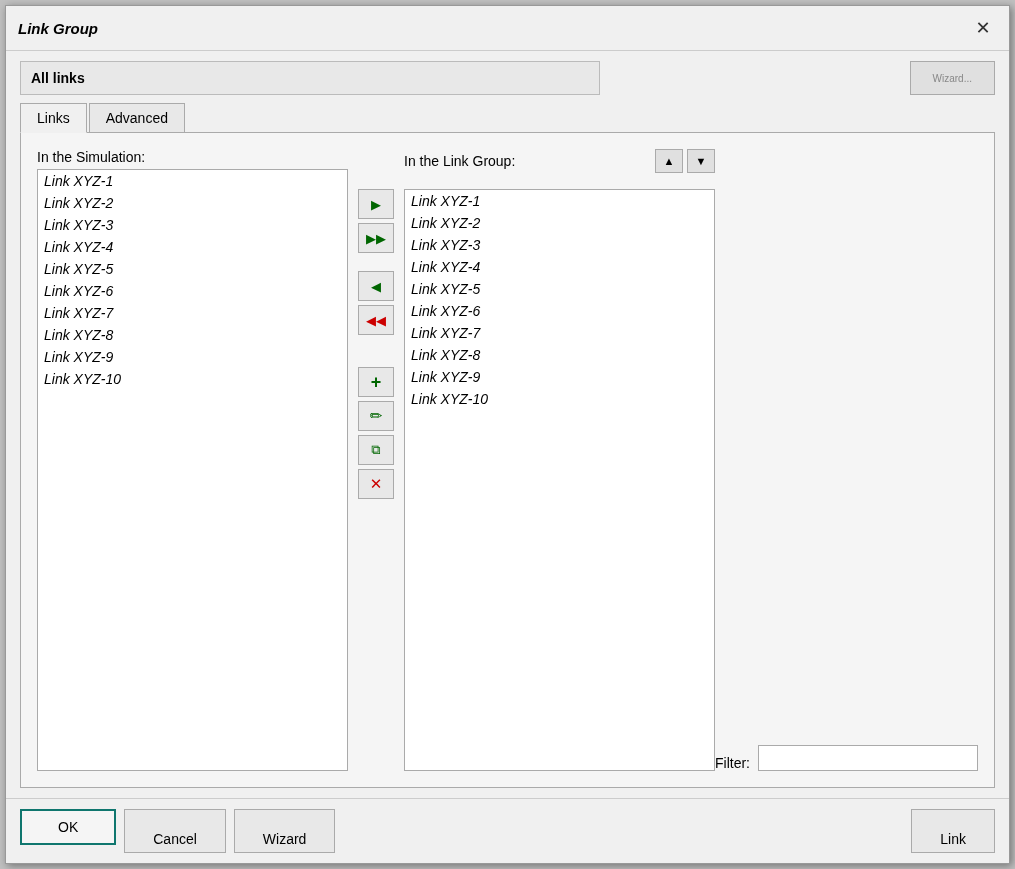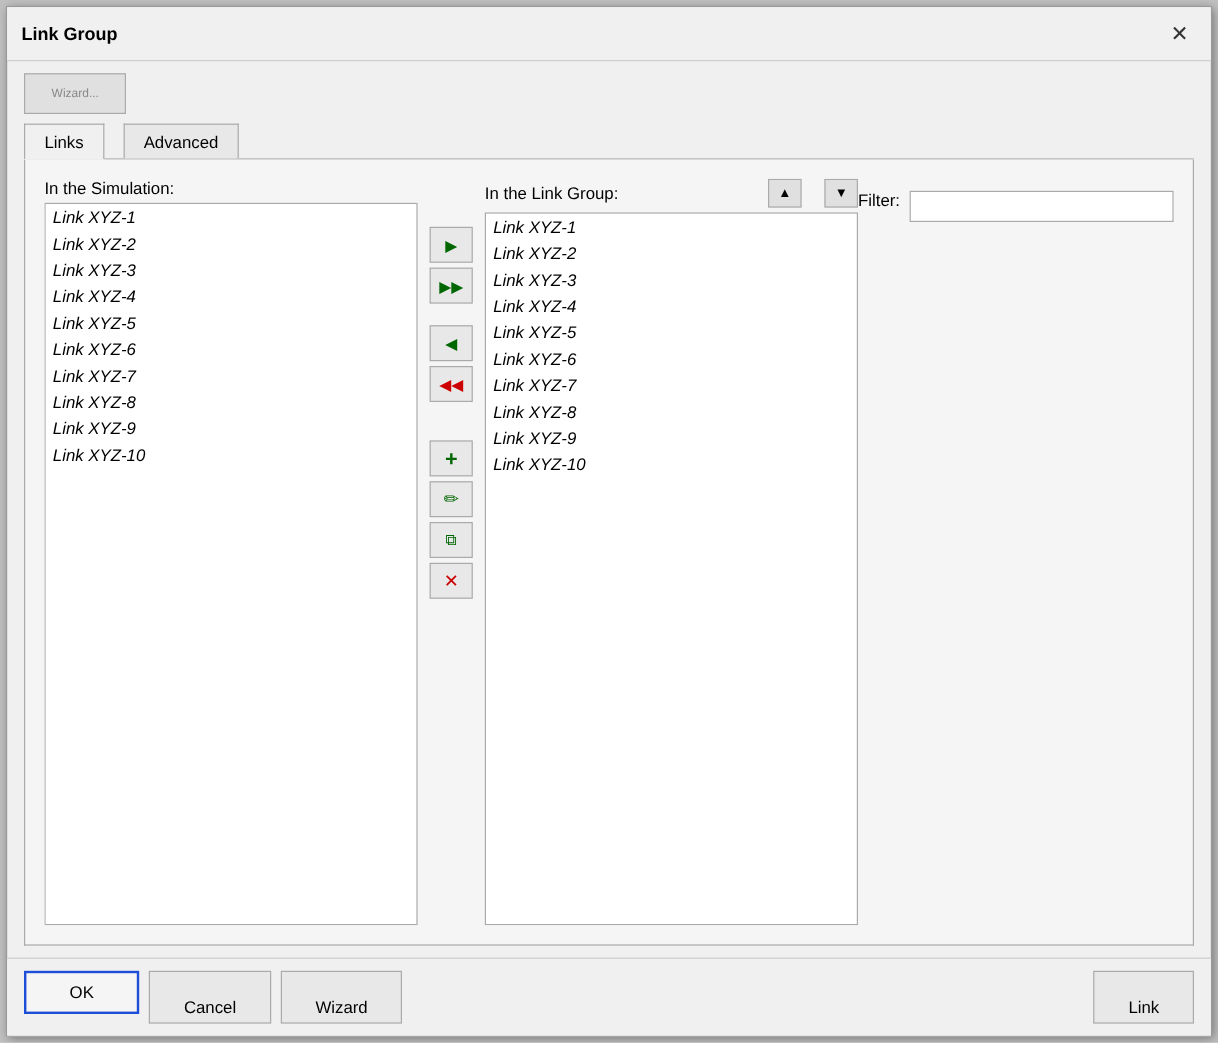--- a/index.html
+++ b/index.html
@@ -29,20 +29,21 @@
       padding: 8px 12px;
       display: flex;
       justify-content: space-between;
       align-items: center;
       flex-shrink: 0;
     }
     .title-bar-title {
       font-size: 15px;
       font-weight: 600;
       color: #000;
+      font-style: italic;
     }
     .close-btn {
       background: none;
       border: none;
       cursor: pointer;
       font-size: 18px;
       color: #333;
       width: 28px;
       height: 28px;
       display: flex;
@@ -92,21 +93,21 @@
       margin-bottom: 0;
       flex-shrink: 0;
     }
     .tab {
       padding: 6px 16px;
       border: 1px solid #aaa;
       border-bottom: none;
       background: #e8e8e8;
       cursor: pointer;
       font-size: 14px;
-      margin-right: 16px;
+      margin-right: 2px;
       color: #000;
     }
     .tab.active {
       background: #f0f0f0;
       border-bottom: 1px solid #f0f0f0;
       position: relative;
       z-index: 1;
       margin-bottom: -1px;
     }
 
@@ -183,42 +184,42 @@
     }
 
     .right-section {
       display: flex;
       flex-direction: column;
       flex: 1;
     }
     .right-header {
       display: flex;
       align-items: center;
-      margin-bottom: 4px;
-      gap: 19px;
+      margin-bottom: 16px;
+      gap: 4px;
     }
     .right-label {
       font-size: 14px;
       flex: 1;
     }
     .arrow-btn {
       width: 28px;
       height: 24px;
       background: #e0e0e0;
       border: 1px solid #aaa;
       cursor: pointer;
       display: flex;
       align-items: center;
       justify-content: center;
       font-size: 11px;
     }
 
     .filter-row {
       display: flex;
-      align-items: flex-start;
+      align-items: flex-end;
       margin-top: 10px;
       gap: 8px;
       flex-shrink: 0;
     }
     .filter-label {
       font-size: 14px;
       color: #000;
     }
     .filter-input {
       border: 1px solid #aaa;
@@ -245,37 +246,38 @@
     .bottom-btn {
       padding: 21px 28px;
       font-size: 14px;
       cursor: pointer;
       border: 1px solid #aaa;
       background: #e8e8e8;
       height: 36px;
     }
     .bottom-btn.ok-btn {
       background: #f5f5f5;
-      border: 2px solid #1d4ed8;
+      border: 2px solid #0f766e;
       padding: 6px 36px;
     }
   </style>
 </head>
 <body>
 
 <div class="dialog">
 
   <div class="title-bar">
     <span class="title-bar-title">Link Group</span>
     <button class="close-btn">✕</button>
   </div>
 
   <div class="content-area">
 
     <div class="top-row">
+      <div class="all-links-label">All links</div>
       <button class="wizard-btn">Wizard...</button>
     </div>
 
     <div class="tabs">
       <div class="tab active">Links</div>
       <div class="tab">Advanced</div>
     </div>
 
     <div class="tab-content">
       <div class="lists-area">

